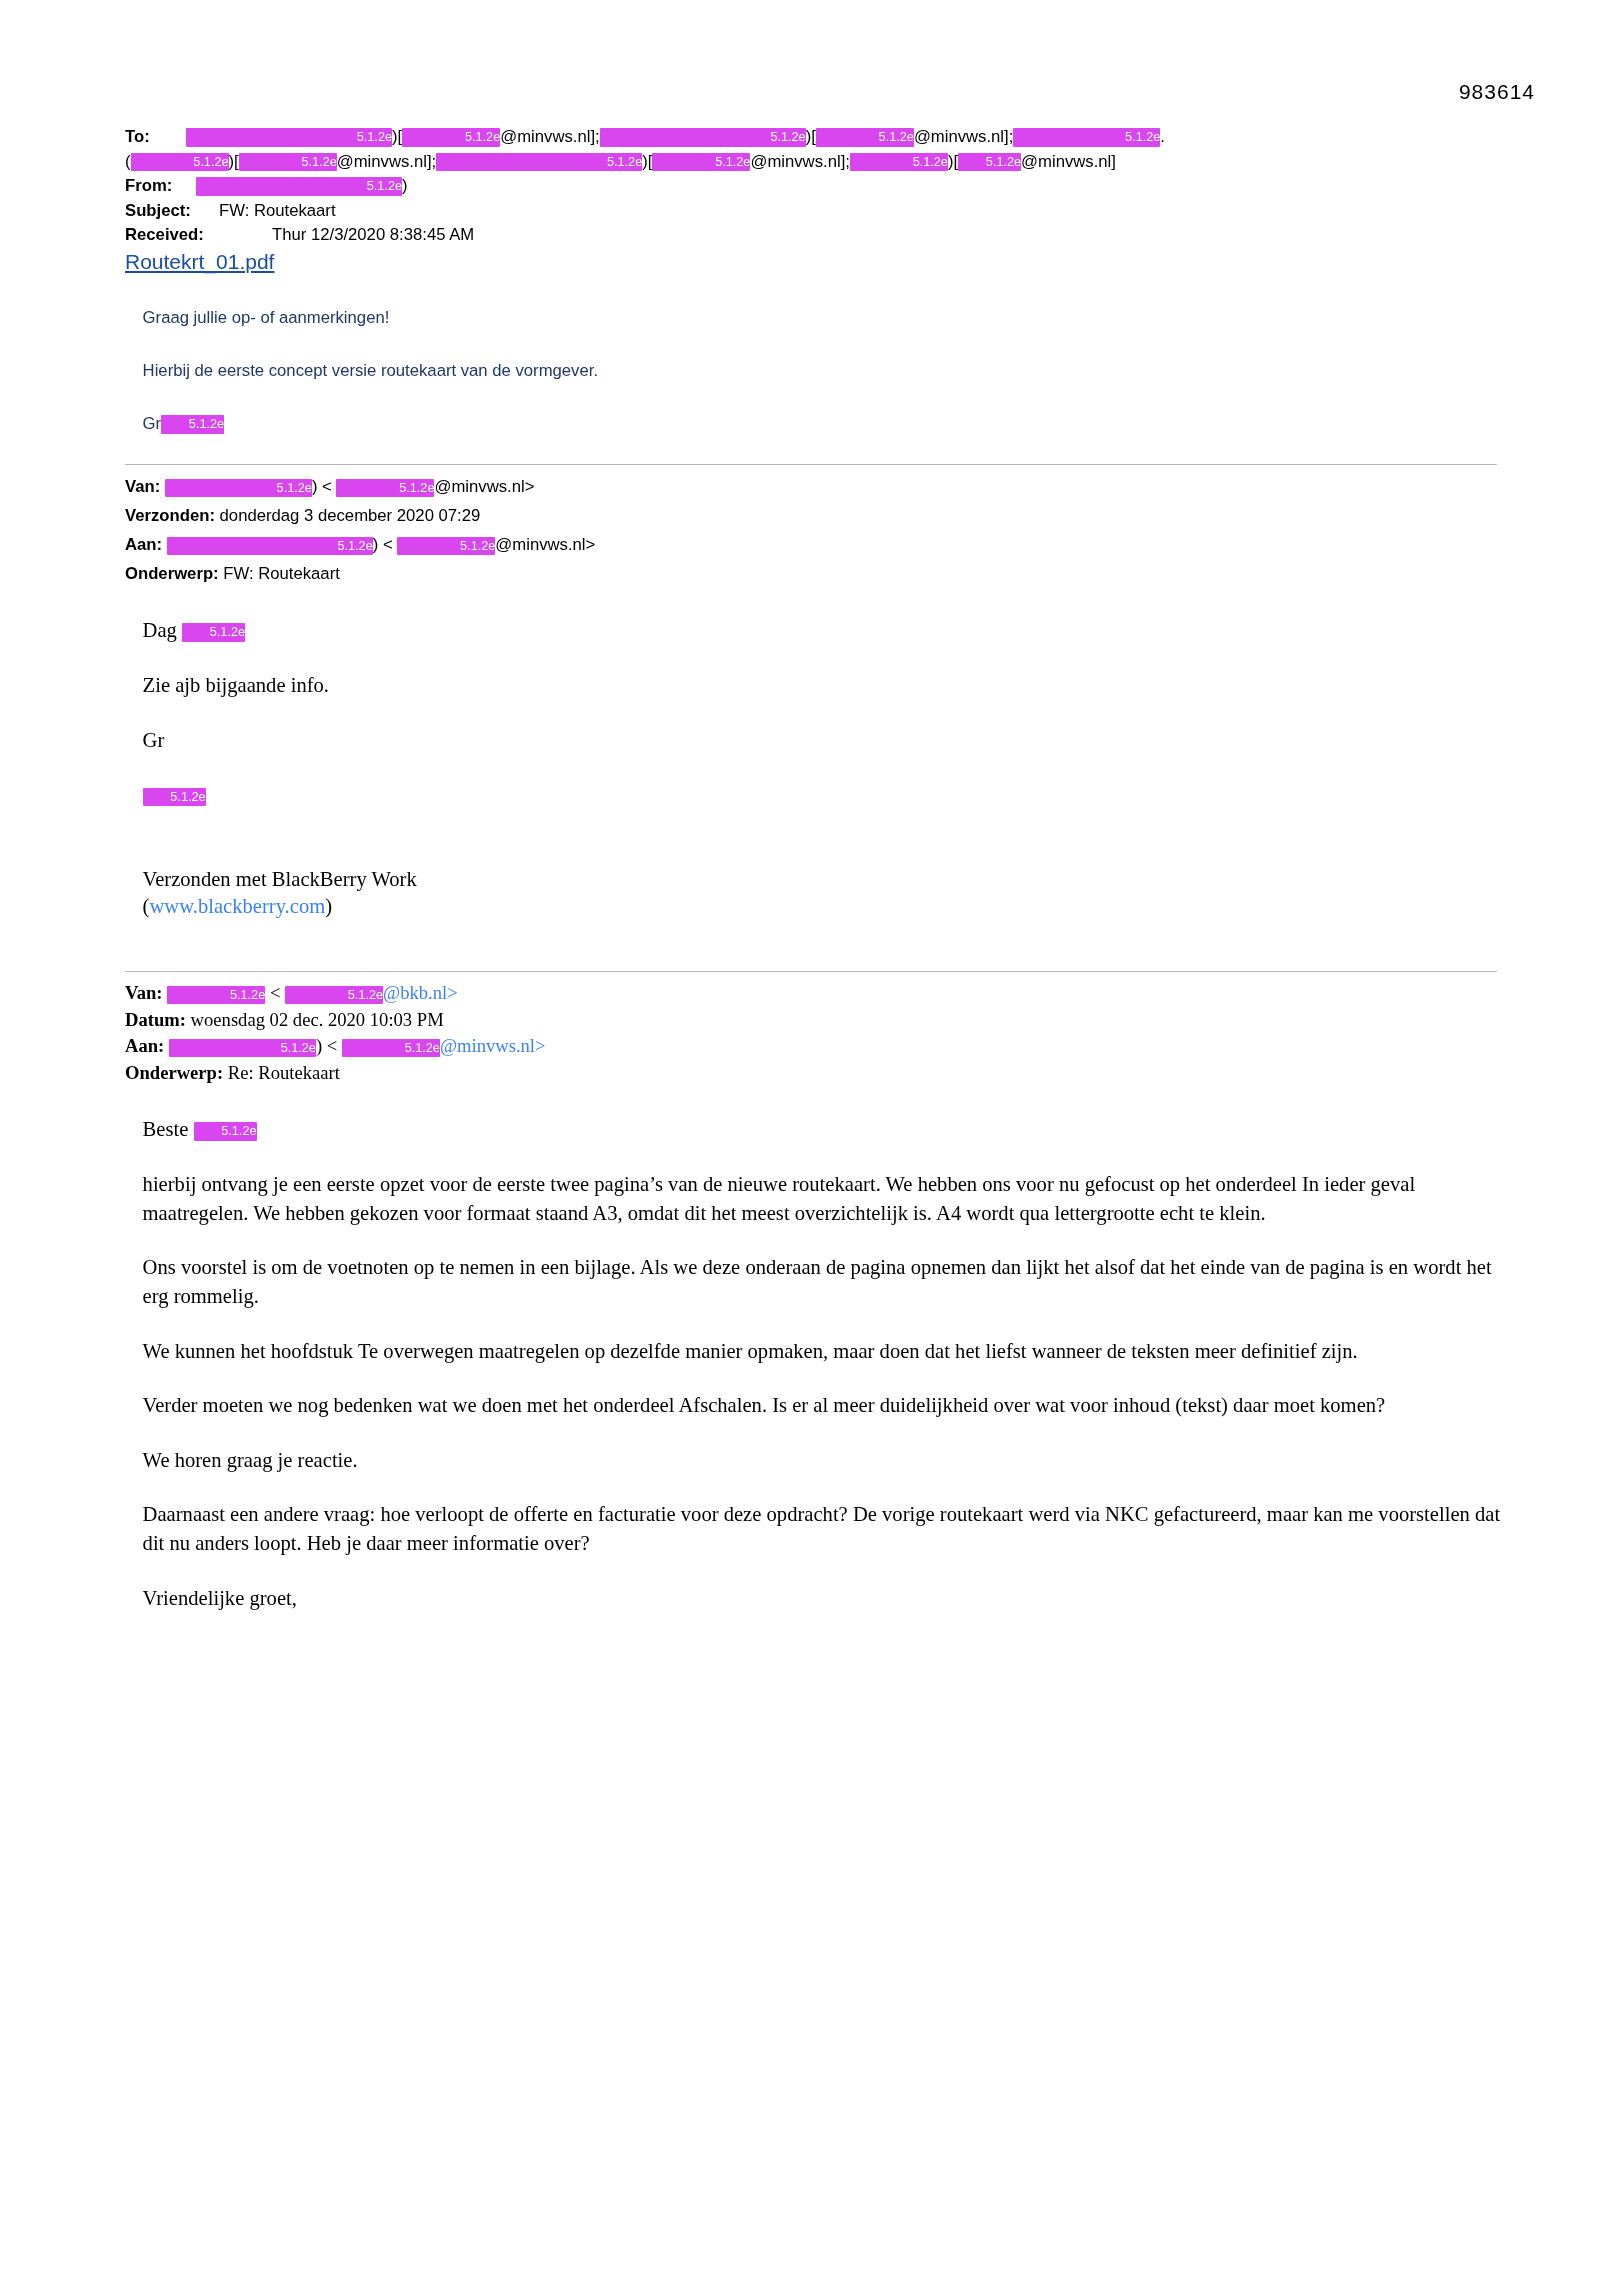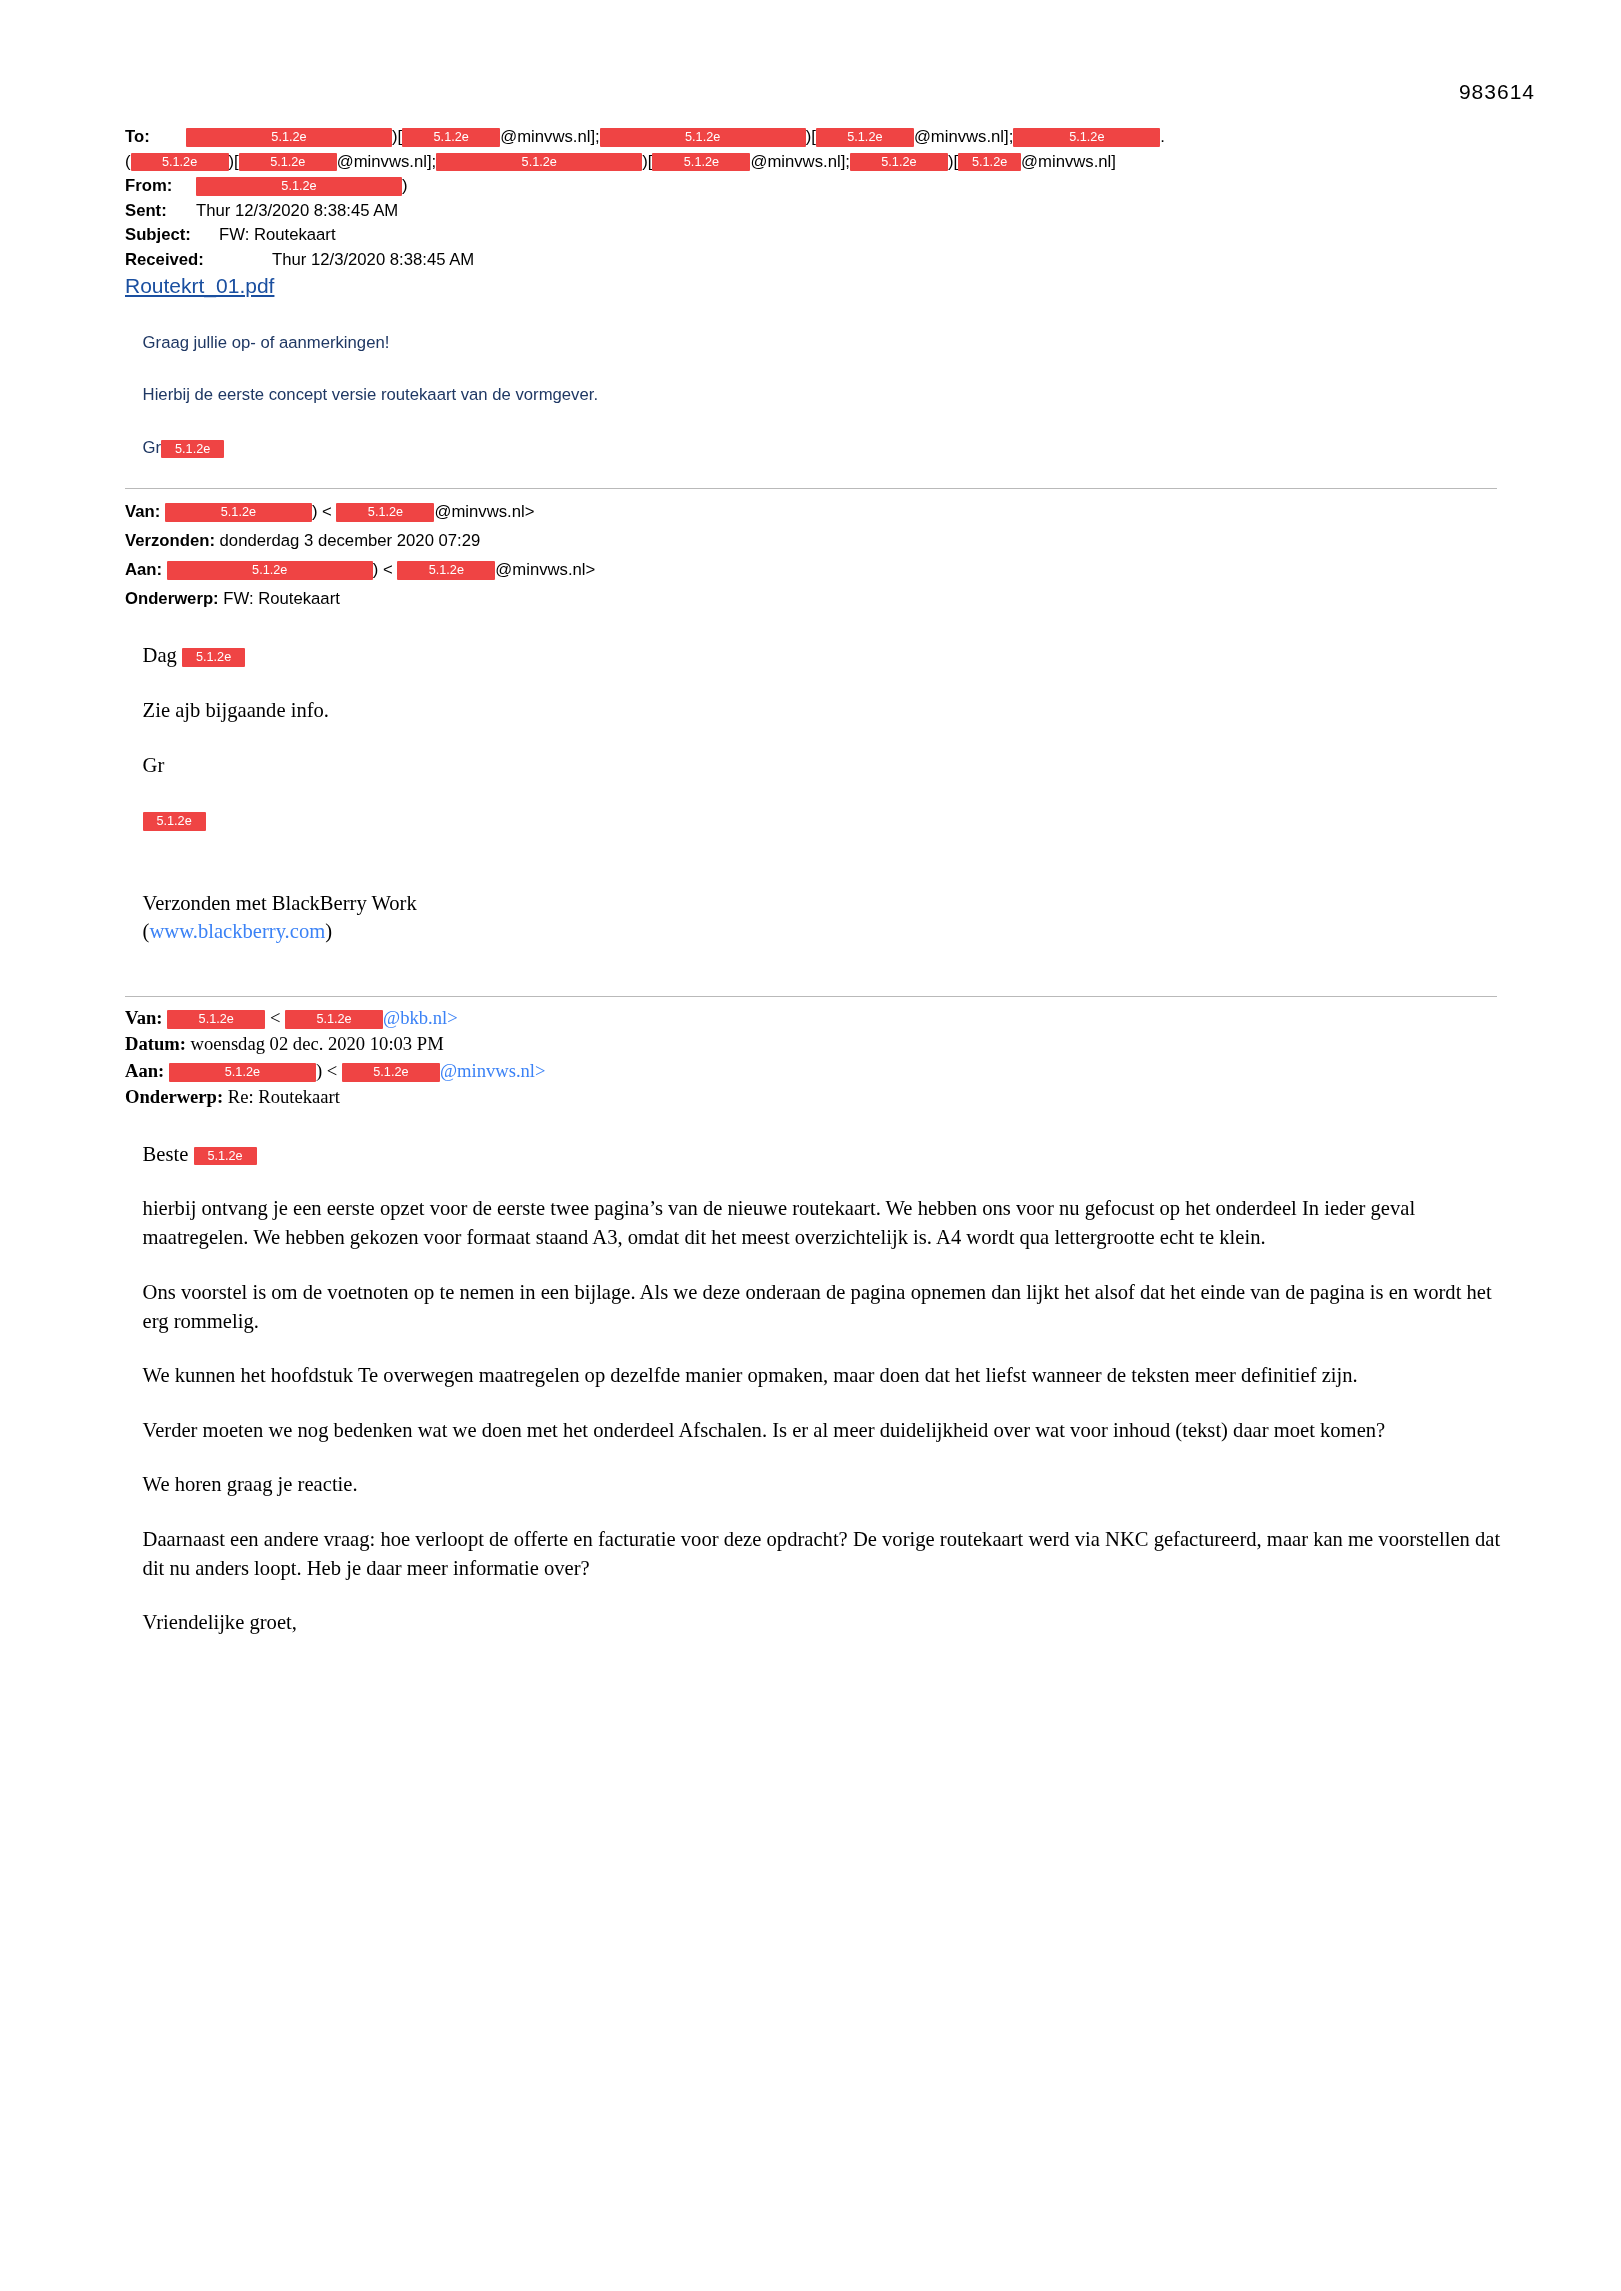--- a/index.html
+++ b/index.html
@@ -31,26 +31,26 @@
   }
   .content {
     position: absolute;
     left: 125px;
     top: 125px;
     width: 1392px;
   }
   
   .redact {
     display: inline-block;
-    background: #ef4444;
+    background: #d946ef;
     color: #ffffff;
     font-family: "Liberation Sans", sans-serif;
     font-size: 12.7px;
     line-height: 18.6px;
-    text-align: center;
+    text-align: right;
     vertical-align: middle;
     border-radius: 1px;
     padding: 0;
     overflow: hidden;
     white-space: nowrap;
   }
   .redact.w-sm { width: 63px; }
   .redact.w-md { width: 98px; }
   .redact.w-lg { width: 147px; }
   .redact.w-xl { width: 206px; }
@@ -155,23 +155,20 @@
 
     <div class="hdr">
       <div class="row">
         <span class="lbl to">To:</span><span class="redact w-xl">5.1.2e</span><span>)[</span><span class="redact w-md">5.1.2e</span><span>@minvws.nl];</span><span class="redact w-xl">5.1.2e</span><span>)[</span><span class="redact w-md">5.1.2e</span><span>@minvws.nl];</span><span class="redact w-lg">5.1.2e</span><span>.</span>
       </div>
       <div class="row">
         <span>(</span><span class="redact w-md">5.1.2e</span><span>)[</span><span class="redact w-md">5.1.2e</span><span>@minvws.nl];</span><span class="redact w-xl">5.1.2e</span><span>)[</span><span class="redact w-md">5.1.2e</span><span>@minvws.nl];</span><span class="redact w-md">5.1.2e</span><span>)[</span><span class="redact w-sm">5.1.2e</span><span>@minvws.nl]</span>
       </div>
       <div class="row">
         <span class="lbl from">From:</span><span class="redact w-xl">5.1.2e</span><span>)</span>
-      </div>
-      <div class="row">
-        <span class="lbl sent">Sent:</span><span>Thur 12/3/2020 8:38:45 AM</span>
       </div>
       <div class="row">
         <span class="lbl subj">Subject:</span><span>FW: Routekaart</span>
       </div>
       <div class="row">
         <span class="lbl recv">Received:</span><span>Thur 12/3/2020 8:38:45 AM</span>
       </div>
       <div class="row">
         <span class="att">Routekrt_01.pdf</span>
       </div>

